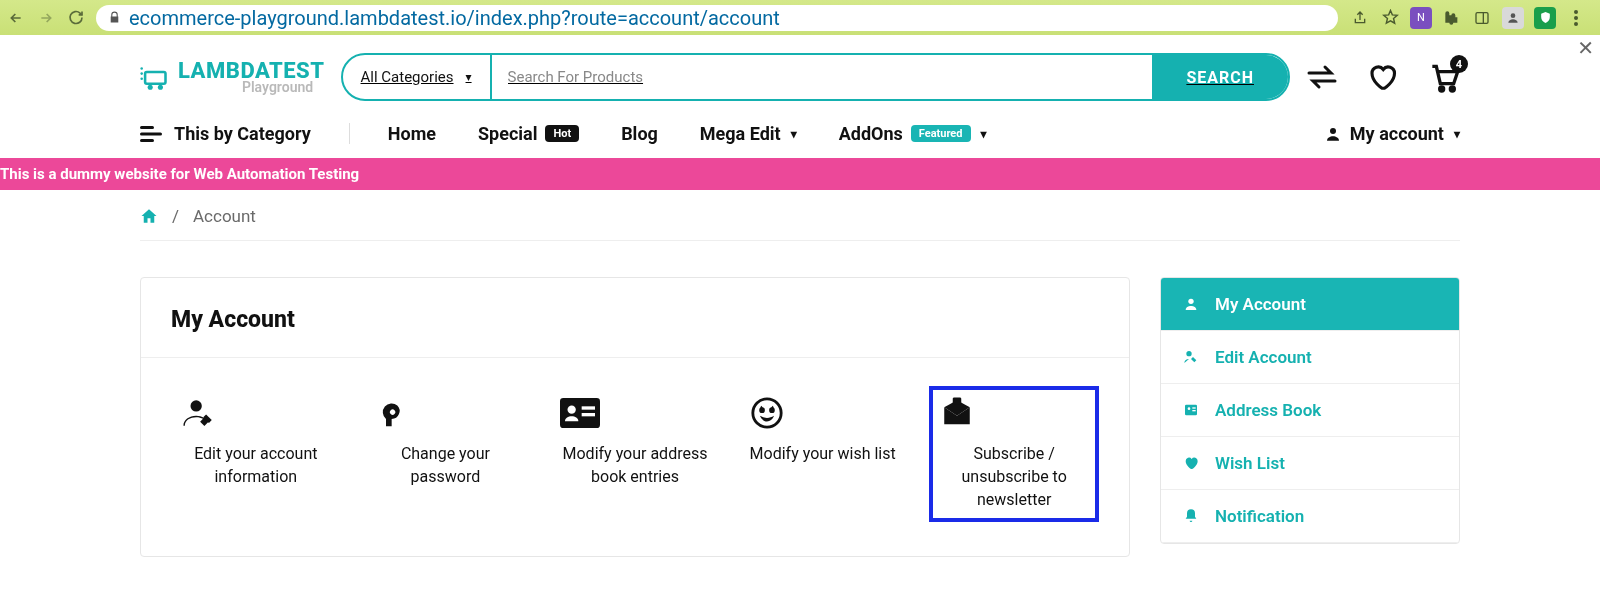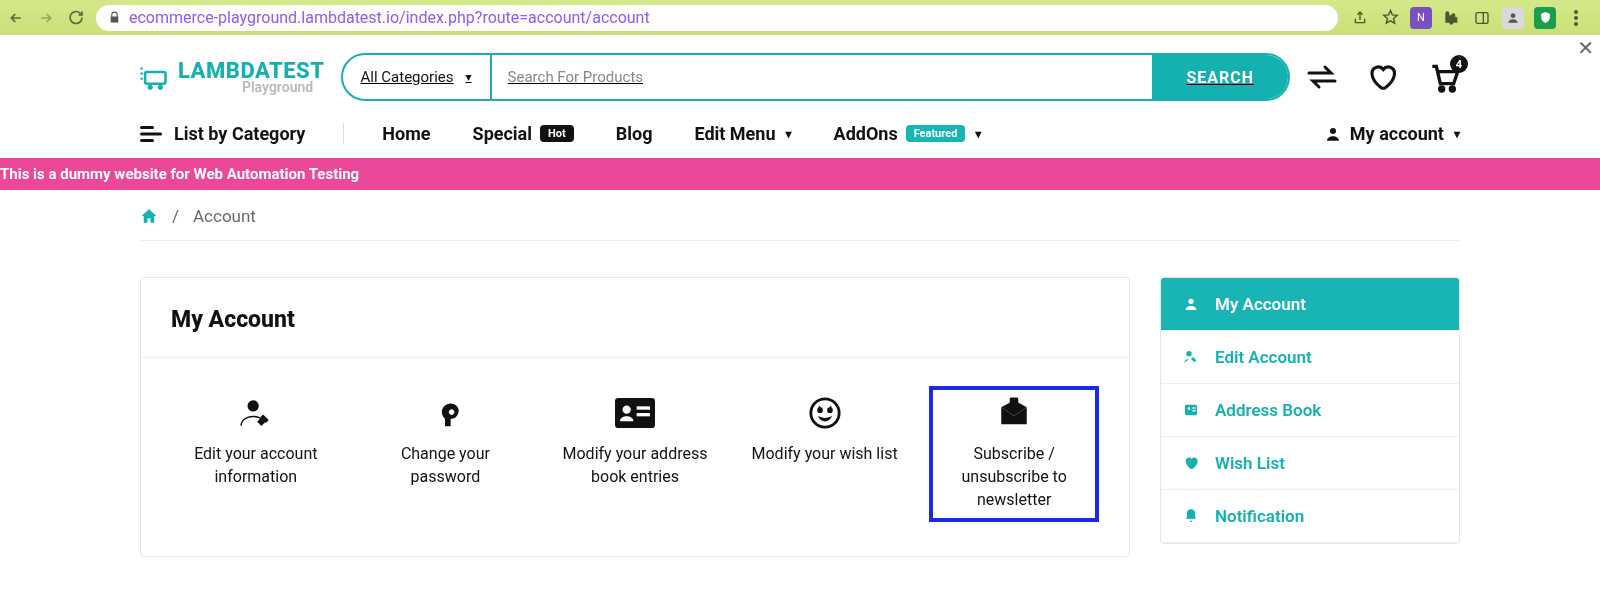--- a/index.html
+++ b/index.html
@@ -5,21 +5,21 @@
 * { margin:0; padding:0; box-sizing:border-box; font-family:-apple-system,BlinkMacSystemFont,"Segoe UI",Roboto,sans-serif; }
 body { width:1600px; height:610px; background:#fff; overflow:hidden; position:relative; }
 
 
 .chrome { height:35px; background:linear-gradient(#d4e88a,#c9e076); display:flex; align-items:center; padding:0 8px; gap:12px; }
 .chrome-left { display:flex; align-items:center; gap:14px; }
 .chrome-nav-btn { width:16px; height:16px; color:#5a6b3a; display:flex; align-items:center; justify-content:center; cursor:pointer; }
 .chrome-nav-btn.disabled { opacity:.5; }
 .chrome-url-wrap { flex:1; display:flex; align-items:center; background:#fff; border-radius:14px; height:26px; padding:0 12px; gap:8px; }
 .chrome-lock { color:#555; }
-.chrome-url { flex:1; font-size:16px; color:#8b5cf6; }
+.chrome-url { flex:1; font-size:20px; color:#0369a1; }
 .chrome-right { display:flex; align-items:center; gap:10px; padding-right:6px; }
 .chrome-icon { width:20px; height:20px; color:#4a5a2e; display:flex; align-items:center; justify-content:center; }
 .chrome-ext { width:22px; height:22px; border-radius:4px; display:flex; align-items:center; justify-content:center; font-size:11px; color:#fff; }
 
 
 .header { display:flex; align-items:center; padding:18px 140px 14px; gap:16px; }
 .logo { display:flex; flex-direction:column; line-height:1; }
 .logo-top { font-size:22px; font-weight:800; color:#15b1b0; letter-spacing:.5px; }
 .logo-sub { font-size:14px; color:#b9b9b9; font-weight:600; margin-left:64px; margin-top:-2px; }
 .search-wrap { flex:1; display:flex; align-items:center; border:2px solid #15b1b0; border-radius:40px; height:48px; overflow:hidden;text-decoration:underline; }
@@ -49,21 +49,21 @@
 .crumb-wrap { padding:16px 140px 10px; }
 .crumbs { display:flex; align-items:center; gap:14px; color:#6a6a6a; font-size:17px; padding-bottom:14px; border-bottom:1px solid #eee; }
 .crumb-home { color:#15b1b0; cursor:pointer; }
 
 
 .main { display:flex; padding:26px 140px 0; gap:30px; align-items:flex-start; }
 .card { flex:1; border:1px solid #e6e6e6; border-radius:4px; }
 .card-head { padding:28px 30px 24px; border-bottom:1px solid #eee; }
 .card-title { font-size:23px; font-weight:800; color:#111; }
 .tiles { display:flex; padding:28px 20px 34px; justify-content:space-around; }
-.tile { width:170px; text-align:center; display:flex; flex-direction:column; align-items:center; gap:12px; cursor:pointer; padding:6px; border:4px solid transparent; }
+.tile { width:170px; text-align:center; display:flex; flex-direction:column; align-items:flex-start; gap:12px; cursor:pointer; padding:6px; border:4px solid transparent; }
 .tile.hl { border:4px solid #1a2be8; }
 .tile-icon { height:34px; display:flex; align-items:center; justify-content:center; color:#111; }
 .tile-label { font-size:16px; color:#111; line-height:1.45; }
 
 
 .side { width:300px; border:1px solid #e6e6e6; border-radius:4px; overflow:hidden; }
 .side-item { display:flex; align-items:center; gap:14px; padding:16px 20px; font-size:17px; font-weight:600; color:#15b1b0; border-bottom:1px solid #eee; cursor:pointer; }
 .side-item.active { background:#19b5b4; color:#fff; }
 .side-item .sicon { width:20px; display:flex; justify-content:center; }
 
@@ -193,35 +193,35 @@
   </div>
 </div>
 
 <div class="navrow">
   <div class="shop-cat">
     <svg width="22" height="16" viewBox="0 0 22 16" fill="#111">
         <rect y="0" width="14" height="3" rx="1.5"></rect>
         <rect y="6.5" width="22" height="3" rx="1.5"></rect>
         <rect y="13" width="14" height="3" rx="1.5"></rect>
       </svg>
-    <span>List by Category</span>
+    <span>This by Category</span>
   </div>
   <div class="nav-items" id="nav-items">
       <div class="nav-item">
         <span>Home</span>
       </div>
       <div class="nav-item">
         <span>Special</span>
         <span class="pill pill-hot">Hot</span>
       </div>
       <div class="nav-item">
         <span>Blog</span>
       </div>
       <div class="nav-item">
-        <span>Edit Menu</span>
+        <span>Mega Edit</span>
         <span class="nav-caret">▾</span>
       </div>
       <div class="nav-item">
         <span>AddOns</span>
         <span class="pill pill-feat">Featured</span>
         <span class="nav-caret">▾</span>
       </div>
     </div>
   <div class="account-nav">
     <svg width="18" height="18" viewBox="0 0 24 24" fill="#111">

